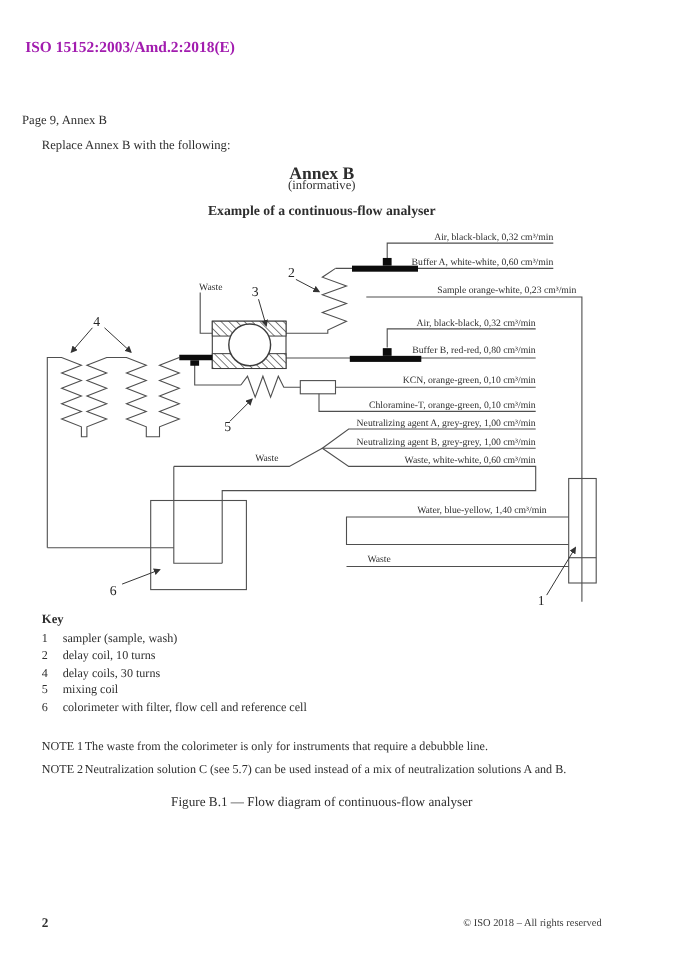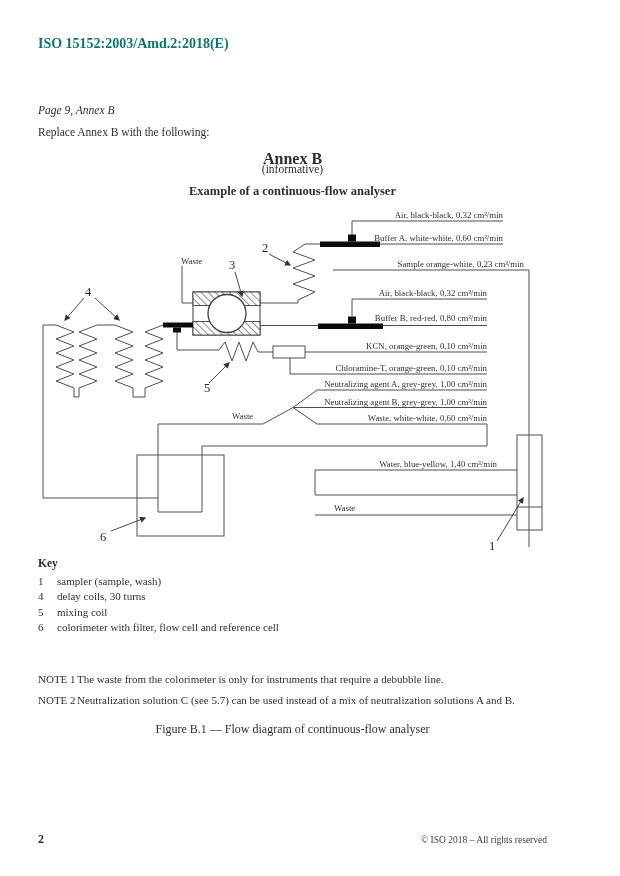--- a/index.html
+++ b/index.html
@@ -5,22 +5,22 @@
   html,body{margin:0;padding:0;background:#ffffff;}
   .page{
     position:relative;
     width:620px;height:876px;
     background:#ffffff;
     font-family:"Liberation Serif","DejaVu Serif",serif;
     color:#2e2e2e;
     overflow:hidden;
   }
   .abs{position:absolute;}
-  .doc-header{left:38px;top:36px;font-size:14px;font-weight:bold;color:#0f766e;}
-  .page-ref{left:38px;top:104px;font-size:11.5px;font-style:italic;}
+  .doc-header{left:23px;top:36px;font-size:14px;font-weight:bold;color:#a21caf;}
+  .page-ref{left:20px;top:104px;font-size:11.5px;}
   .replace-line{left:38px;top:126px;font-size:11.5px;}
   .centered{left:38px;width:509px;text-align:center;}
   .annex-title{top:150px;font-size:16px;font-weight:bold;}
   .annex-sub{top:163px;font-size:11.5px;}
   .section-heading{top:184px;font-size:12.5px;font-weight:bold;}
   .fig-caption{top:722px;font-size:12px;font-weight:normal;}
   .key-block{left:38px;top:556px;font-size:11px;line-height:15.5px;}
   .key-title{font-weight:bold;font-size:11.5px;margin-bottom:2px;}
   .key-row .num{display:inline-block;width:19px;}
   .note-row{left:38px;font-size:11px;}
@@ -134,20 +134,21 @@
       <text class="cnum" x="232" y="269">3</text>
       <text class="cnum" x="88" y="296">4</text>
       <text class="cnum" x="207" y="392">5</text>
       <text class="cnum" x="103" y="541">6</text>
     </g>
   </svg>
 
   <div class="abs key-block">
     <div class="key-title">Key</div>
     <div class="key-row"><span class="num">1</span><span>sampler (sample, wash)</span></div>
+    <div class="key-row"><span class="num">2</span><span>delay coil, 10 turns</span></div>
     <div class="key-row"><span class="num">4</span><span>delay coils, 30 turns</span></div>
     <div class="key-row"><span class="num">5</span><span>mixing coil</span></div>
     <div class="key-row"><span class="num">6</span><span>colorimeter with filter, flow cell and reference cell</span></div>
   </div>
 
   <div class="abs note-row note-1">
     <span class="nlabel">NOTE 1</span><span>The waste from the colorimeter is only for instruments that require a debubble line.</span>
   </div>
   <div class="abs note-row note-2">
     <span class="nlabel">NOTE 2</span><span>Neutralization solution C (see 5.7) can be used instead of a mix of neutralization solutions A and B.</span>

